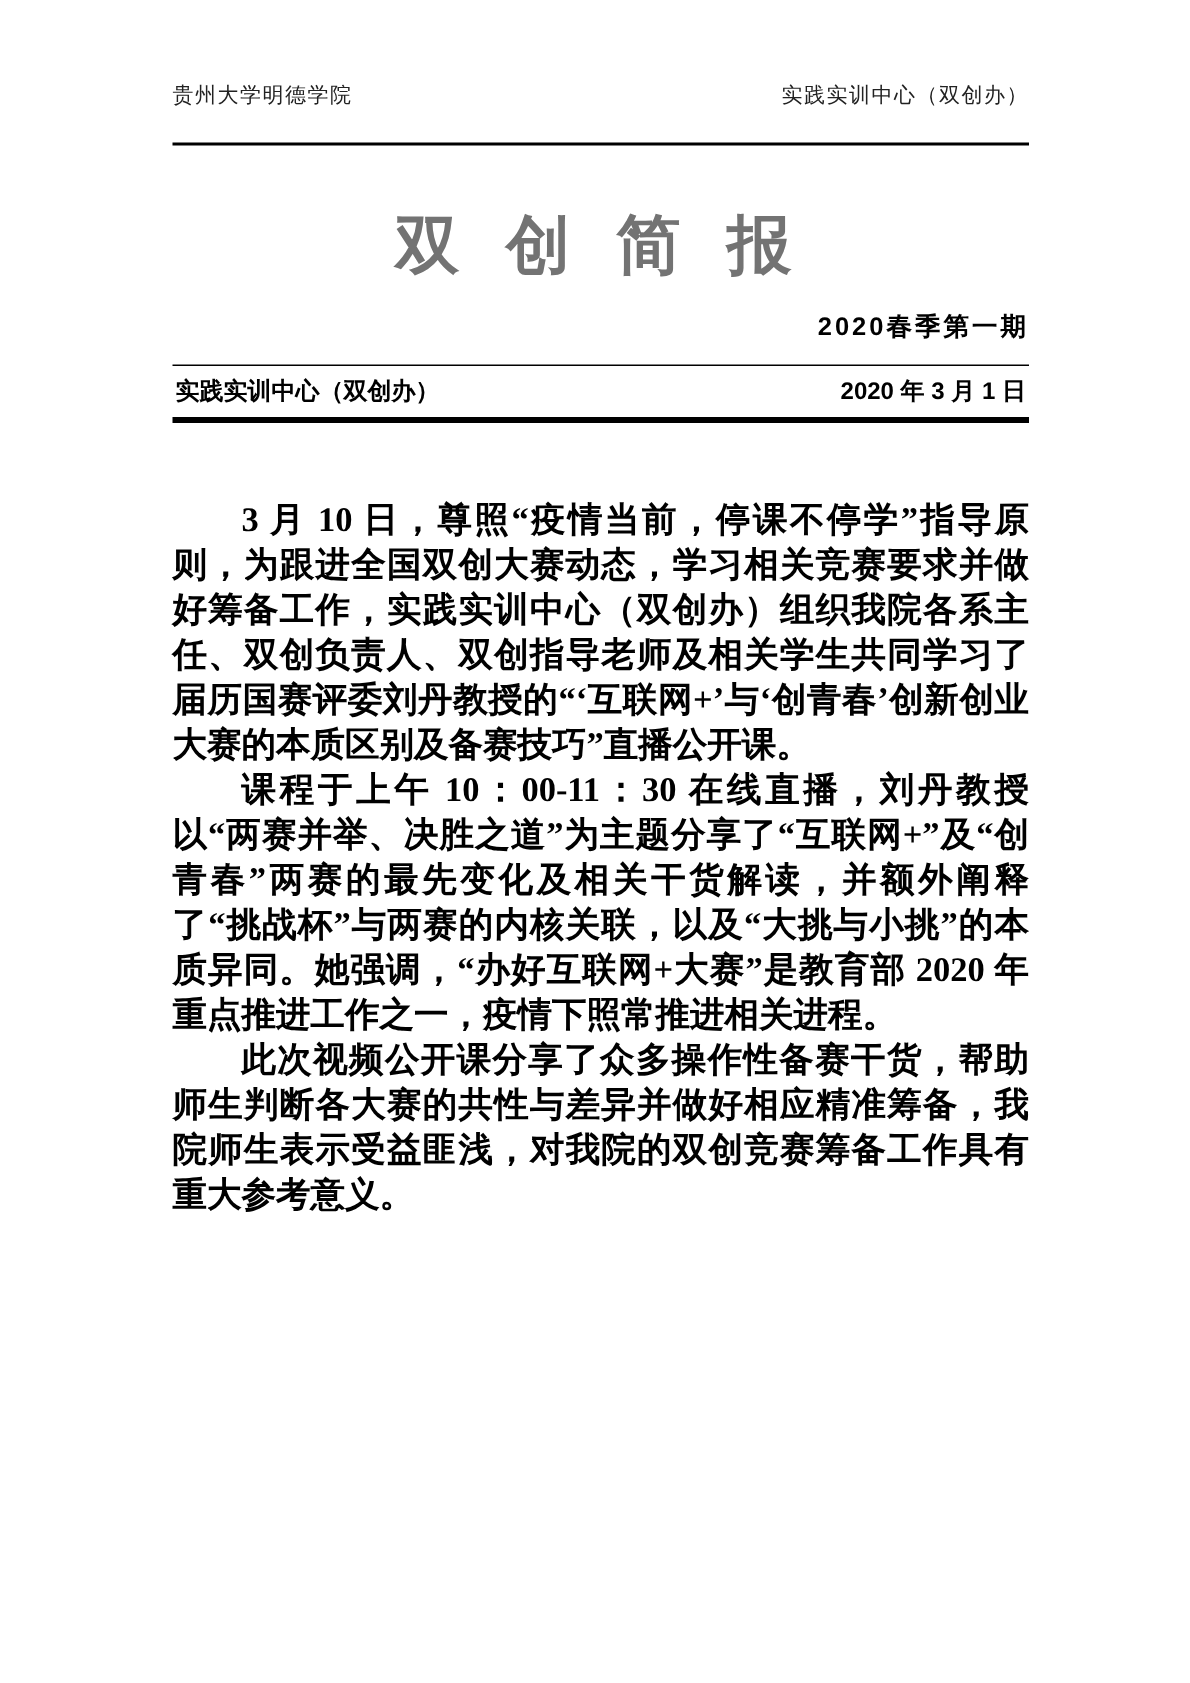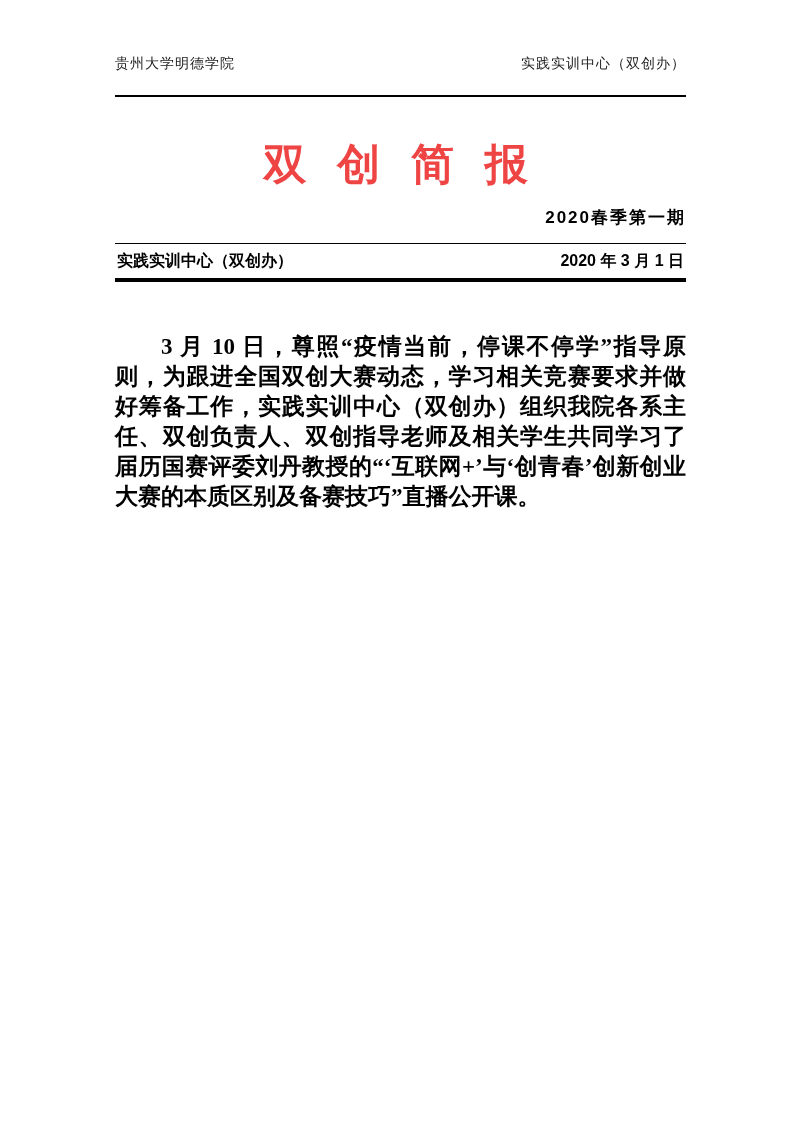--- a/index.html
+++ b/index.html
@@ -30,21 +30,21 @@
     color: #222;
   }
   
   .doc-title {
     margin-top: 42px;
     text-align: center;
     font-size: 43px;
     font-weight: bold;
     letter-spacing: 10px;
     line-height: 1.2;
-    color: #ef4444;
+    color: #737373;
     white-space: nowrap;
   }
   
   .doc-issue {
     margin-top: 15px;
     text-align: right;
     font-family: "Liberation Sans", "DejaVu Sans", sans-serif;
     font-size: 17px;
     font-weight: bold;
     letter-spacing: 2px;
@@ -92,15 +92,17 @@
 
   <div class="doc-issue">2020春季第一期</div>
 
   <div class="info-bar">
     <span>实践实训中心（双创办）</span>
     <span>2020 年 3 月 1 日</span>
   </div>
 
   <div class="doc-body">
     <p>3 月 10 日，尊照“疫情当前，停课不停学”指导原则，为跟进全国双创大赛动态，学习相关竞赛要求并做好筹备工作，实践实训中心（双创办）组织我院各系主任、双创负责人、双创指导老师及相关学生共同学习了届历国赛评委刘丹教授的“‘互联网+’与‘创青春’创新创业大赛的本质区别及备赛技巧”直播公开课。</p>
+    <p>课程于上午 10：00-11：30 在线直播，刘丹教授以“两赛并举、决胜之道”为主题分享了“互联网+”及“创青春”两赛的最先变化及相关干货解读，并额外阐释了“挑战杯”与两赛的内核关联，以及“大挑与小挑”的本质异同。她强调，“办好互联网+大赛”是教育部 2020 年重点推进工作之一，疫情下照常推进相关进程。</p>
+    <p>此次视频公开课分享了众多操作性备赛干货，帮助师生判断各大赛的共性与差异并做好相应精准筹备，我院师生表示受益匪浅，对我院的双创竞赛筹备工作具有重大参考意义。</p>
   </div>
 
 </div>
 
 </body></html>

